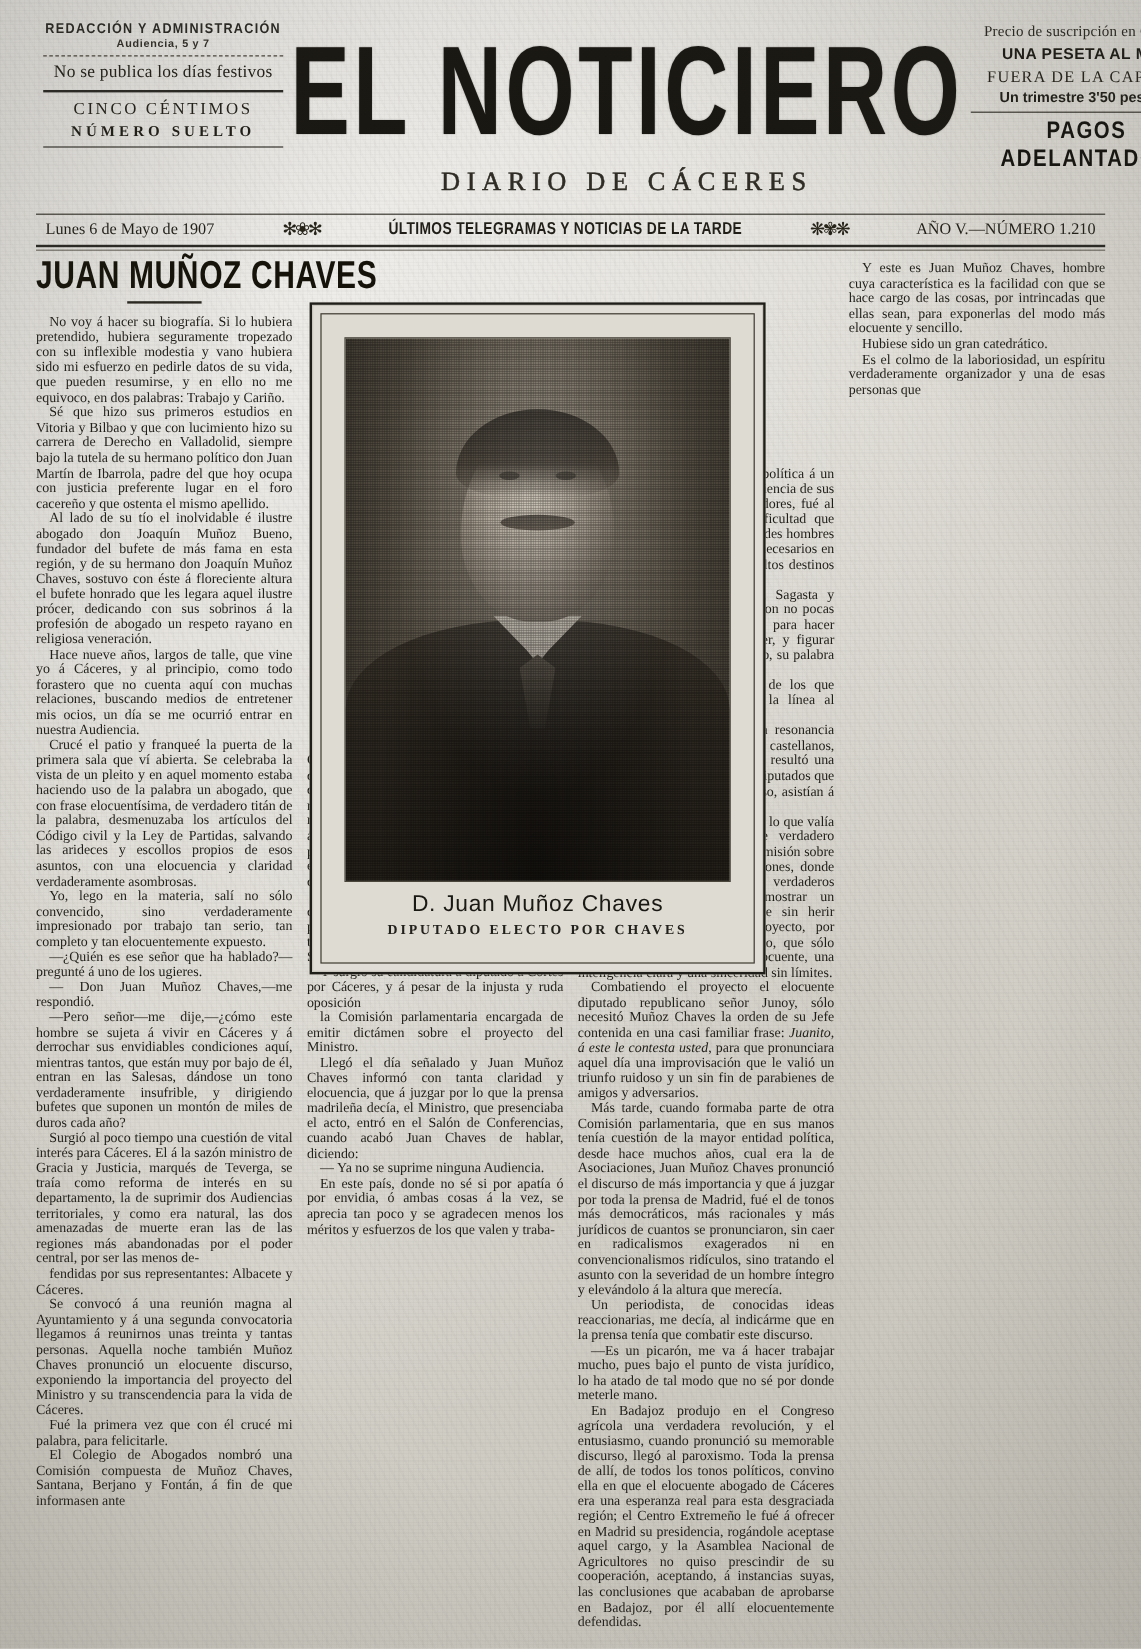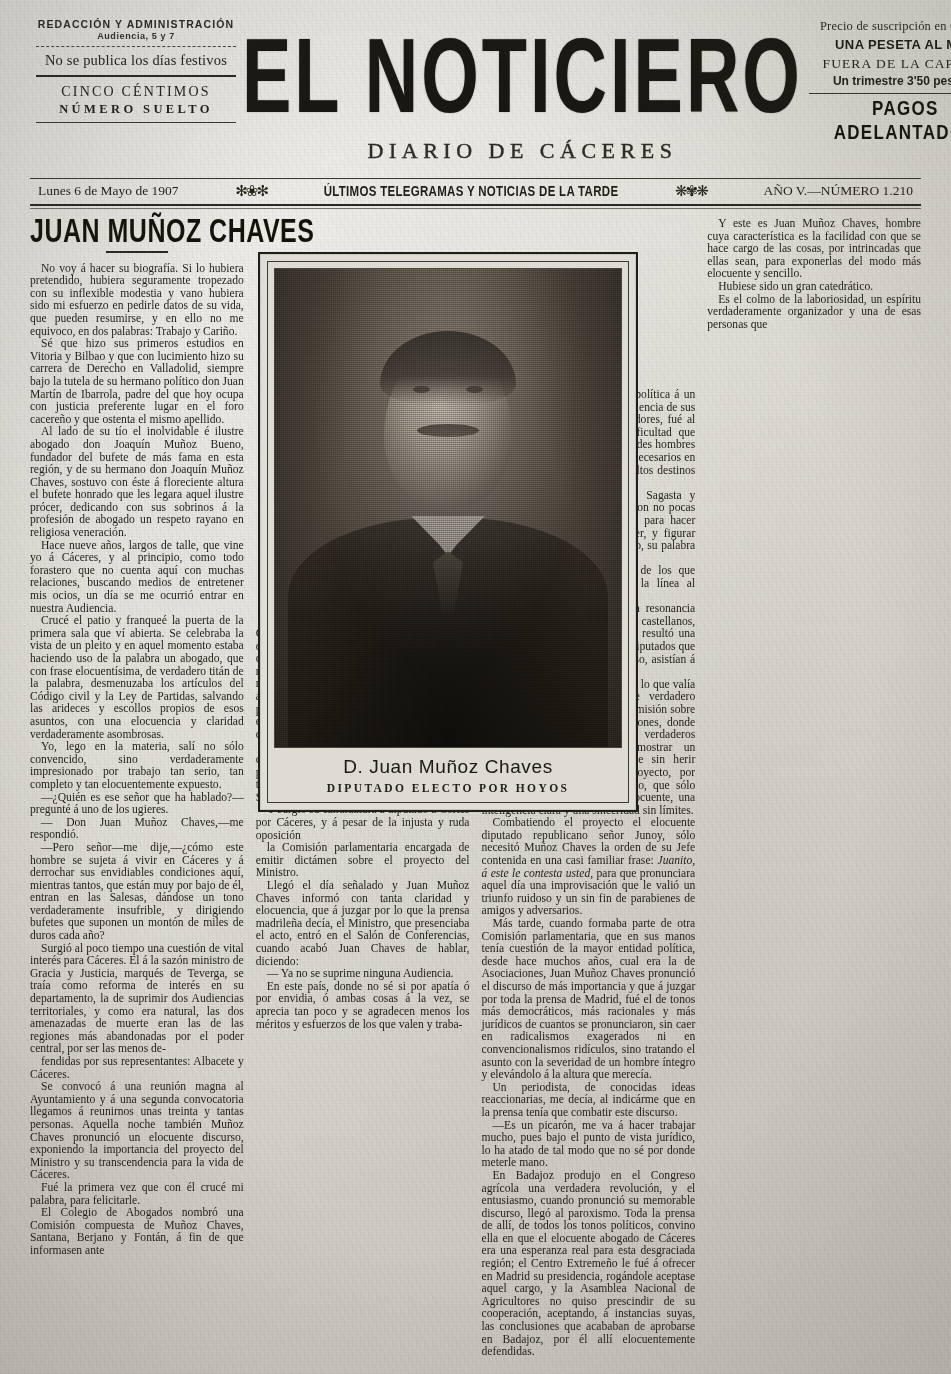--- a/index.html
+++ b/index.html
@@ -178,21 +178,21 @@
     padding:7px;
     box-sizing:border-box;
     z-index:5;
   }
   .portrait-inner{
     width:100%;height:100%;
     border:1px solid #3c3930;
     box-sizing:border-box;
     display:flex;flex-direction:column;
     align-items:center;
-    padding:6px;
+    padding:19px;
     background:#dedbd3;
   }
   .photo{
     width:100%;flex:1;
     position:relative;
     border:1px solid #4a463c;
     box-sizing:border-box;
     overflow:hidden;
     background:
       radial-gradient(ellipse at 50% 34%, #8d8578 0%, #6e6659 30%, #4c463c 62%, #2e2a23 100%);
@@ -321,21 +321,21 @@
         <div class="fig-head"></div>
         <div class="fig-hair"></div>
         <div class="fig-eyeL"></div>
         <div class="fig-eyeR"></div>
         <div class="fig-mou"></div>
         <div class="softlight"></div>
         <div class="halftone"></div>
       </div>
       <div class="cap-wrap">
         <div class="cap-name">D. Juan Muñoz Chaves</div>
-        <div class="cap-sub">DIPUTADO ELECTO POR HOYOS</div>
+        <div class="cap-sub">DIPUTADO ELECTO POR CHAVES</div>
       </div>
     </div>
   </div>
 
   <div class="body">
 
     <h1 class="headline">JUAN MUÑOZ CHAVES</h1>
     <div class="head-rule"></div>
 
     <p>No voy á hacer su biografía. Si lo hubiera pretendido, hubiera seguramente tropezado con su inflexible modestia y vano hubiera sido mi esfuerzo en pedirle datos de su vida, que pueden resumirse, y en ello no me equivoco, en dos palabras: Trabajo y Cariño.</p>

